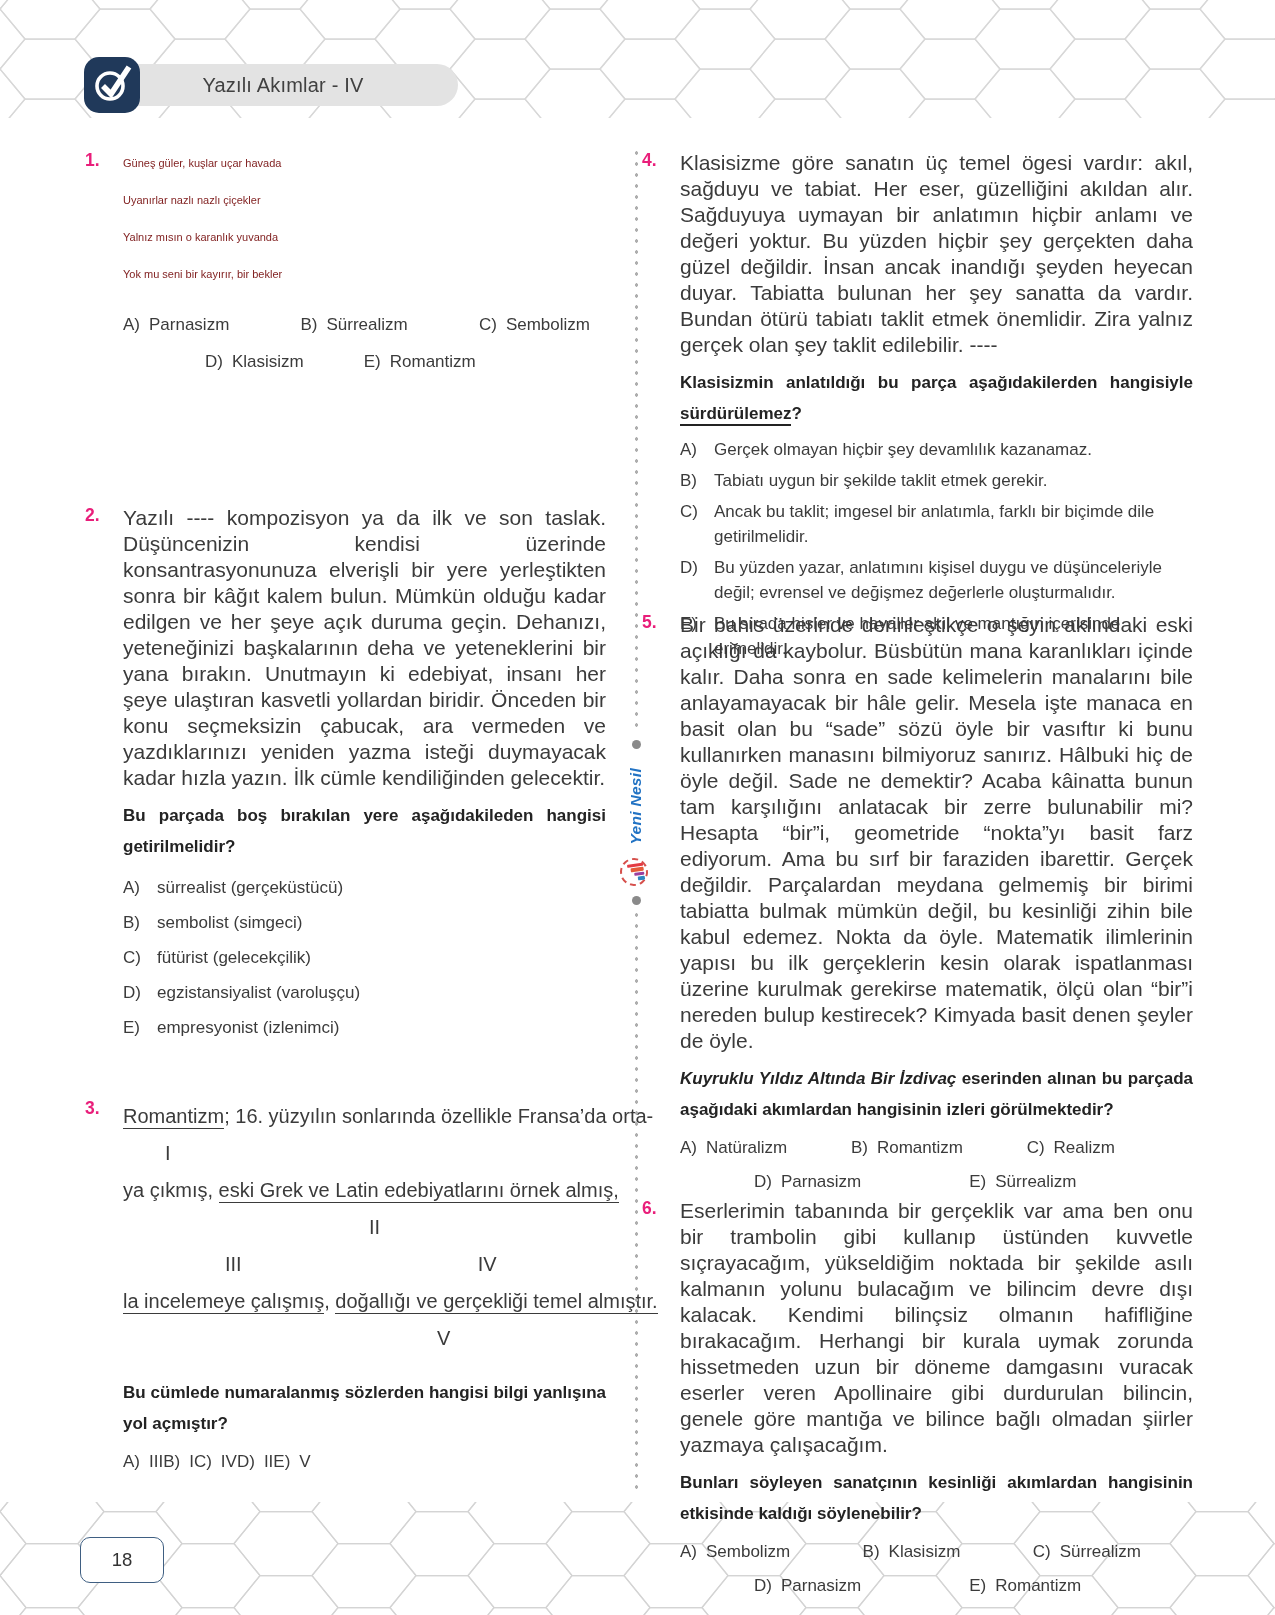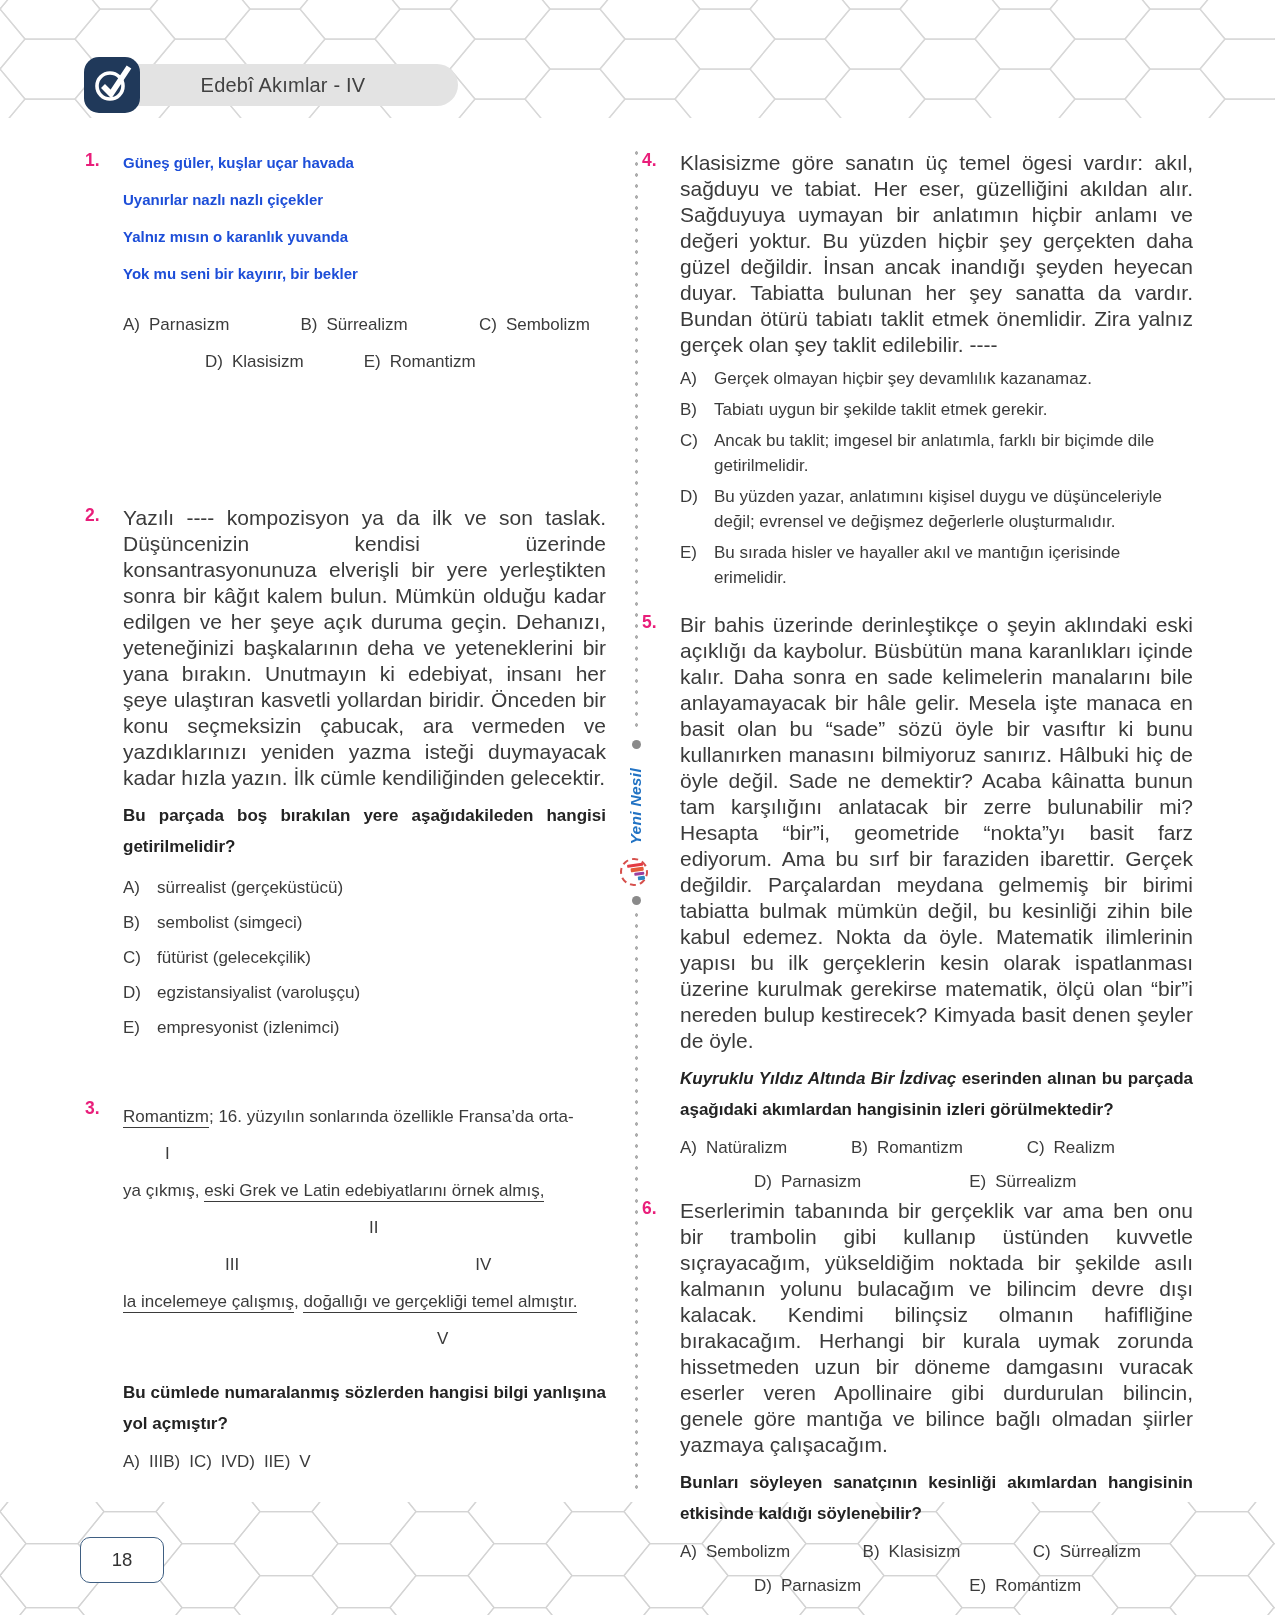--- a/index.html
+++ b/index.html
@@ -12,32 +12,32 @@
   .hdr-title{font-size:20px;color:#414141;letter-spacing:.2px;}
   .hdr-logo{position:absolute;left:84px;top:57px;width:56px;height:56px;background:#20395a;
             border-radius:15px;display:flex;align-items:center;justify-content:center;}
   
   .q{position:absolute;display:flex;}
   .qleft{left:85px;width:521px;}
   .qright{left:642px;width:551px;}
   .qnum{width:38px;flex:none;color:#e91e7a;font-weight:bold;font-size:17.5px;}
   .qc{flex:1;min-width:0;}
   .body{font-size:21px;line-height:26px;text-align:justify;color:#3b3b3b;}
-  .verse{font-size:15px;line-height:26px;color:#1d4ed8;margin-bottom:11px;font-weight:bold;}
+  .verse{font-size:11px;line-height:26px;color:#7f1d1d;margin-bottom:11px;}
   .stem{font-size:17px;line-height:31px;font-weight:bold;color:#232323;text-align:justify;margin-top:9px;}
   .stem .u{border-bottom:2px solid #232323;padding-bottom:1px;}
   .stem .it{font-style:italic;}
   .opt-row{display:flex;font-size:17px;color:#3b3b3b;}
   .opt{white-space:nowrap;}
   .ok{margin-right:9px;}
   .opt-line{display:flex;font-size:17px;color:#3b3b3b;}
   .okw{flex:none;width:34px;}
   .otext{flex:1;min-width:0;}
   
-  .q3line{font-size:17px;line-height:37px;height:37px;white-space:nowrap;color:#3b3b3b;}
+  .q3line{font-size:20px;line-height:37px;height:37px;white-space:nowrap;color:#3b3b3b;}
   .q3u{border-bottom:1.5px solid #3b3b3b;padding-bottom:1px;}
   .q3n{display:inline-block;}
   
   .dotcol{position:absolute;width:5px;background-image:radial-gradient(circle at 2.5px 3px,#aeaeae 1.5px,rgba(255,255,255,0) 1.9px);background-size:5px 11px;background-repeat:repeat-y;}
   .bigdot{position:absolute;width:9px;height:9px;border-radius:50%;background:#8a8a8a;}
   .brand-box{position:absolute;left:614px;top:756px;width:44px;height:100px;display:flex;align-items:center;justify-content:center;background:#fff;}
   .brand-vert{writing-mode:vertical-rl;transform:rotate(180deg);font-style:italic;font-weight:bold;
               font-size:15.5px;color:#2273c4;letter-spacing:.3px;white-space:nowrap;}
   .brand-icon{position:absolute;left:620px;top:858px;width:28px;height:28px;border:2px dashed #d6504c;border-radius:50%;
               display:flex;flex-direction:column;align-items:flex-end;justify-content:center;gap:1px;padding:2px;box-sizing:border-box;transform:rotate(-8deg);background:#fff;}
@@ -246,21 +246,21 @@
       <polygon points="1274.0,41.6 1326.0,41.6 1352.0,73.6 1326.0,105.6 1274.0,105.6 1248.0,73.6" fill="none" stroke="#d4d4d4" stroke-width="1.25"></polygon>
       <polygon points="1274.0,105.6 1326.0,105.6 1352.0,137.6 1326.0,169.6 1274.0,169.6 1248.0,137.6" fill="none" stroke="#d4d4d4" stroke-width="1.25"></polygon>
       <polygon points="1352.0,-118.4 1404.0,-118.4 1430.0,-86.4 1404.0,-54.4 1352.0,-54.4 1326.0,-86.4" fill="none" stroke="#d4d4d4" stroke-width="1.25"></polygon>
       <polygon points="1352.0,-54.4 1404.0,-54.4 1430.0,-22.4 1404.0,9.6 1352.0,9.6 1326.0,-22.4" fill="none" stroke="#d4d4d4" stroke-width="1.25"></polygon>
       <polygon points="1352.0,9.6 1404.0,9.6 1430.0,41.6 1404.0,73.6 1352.0,73.6 1326.0,41.6" fill="none" stroke="#d4d4d4" stroke-width="1.25"></polygon>
       <polygon points="1352.0,73.6 1404.0,73.6 1430.0,105.6 1404.0,137.6 1352.0,137.6 1326.0,105.6" fill="none" stroke="#d4d4d4" stroke-width="1.25"></polygon>
       <polygon points="1352.0,137.6 1404.0,137.6 1430.0,169.6 1404.0,201.6 1352.0,201.6 1326.0,169.6" fill="none" stroke="#d4d4d4" stroke-width="1.25"></polygon>
     </svg>
 
   <div class="hdr-bar">
-    <span class="hdr-title">Edebî Akımlar - IV</span>
+    <span class="hdr-title">Yazılı Akımlar - IV</span>
   </div>
   <div class="hdr-logo">
     <span>
       <svg width="56" height="56" viewBox="0 0 56 56">
         <circle cx="26" cy="31" r="13" fill="none" stroke="#ffffff" stroke-width="3.6"></circle>
         <path d="M19 31 L27 39 L45 12" fill="none" stroke="#ffffff" stroke-width="5.6"></path>
         <path d="M19 31 L27 39 L45 12" fill="none" stroke="#20395a" stroke-width="1.2" opacity="0"></path>
       </svg>
     </span>
   </div>
@@ -332,20 +332,21 @@
         <span class="opt"><span class="ok">D)</span><span>II</span></span>
         <span class="opt"><span class="ok">E)</span><span>V</span></span>
       </div>
     </div>
   </div>
 
   <div class="q qright" style="top:150px;">
     <div class="qnum">4.</div>
     <div class="qc">
       <div class="body">Klasisizme göre sanatın üç temel ögesi vardır: akıl, sağduyu ve tabiat. Her eser, güzelliğini akıldan alır. Sağduyuya uymayan bir anlatımın hiçbir anlamı ve değeri yoktur. Bu yüzden hiçbir şey gerçekten daha güzel değildir. İnsan ancak inandığı şeyden heyecan duyar. Tabiatta bulunan her şey sanatta da vardır. Bundan ötürü tabiatı taklit etmek önemlidir. Zira yalnız gerçek olan şey taklit edilebilir. ----</div>
+      <div class="stem"><span>Klasisizmin anlatıldığı bu parça aşağıdakilerden hangisiyle </span><span class="u">sürdürülemez</span><span>?</span></div>
       <div style="margin-top:8px;">
         <div class="opt-line" style="line-height:25px;margin-bottom:6px;">
             <span class="okw">A)</span>
             <span class="otext">Gerçek olmayan hiçbir şey devamlılık kazanamaz.</span>
           </div>
         <div class="opt-line" style="line-height:25px;margin-bottom:6px;">
             <span class="okw">B)</span>
             <span class="otext">Tabiatı uygun bir şekilde taklit etmek gerekir.</span>
           </div>
         <div class="opt-line" style="line-height:25px;margin-bottom:6px;">

